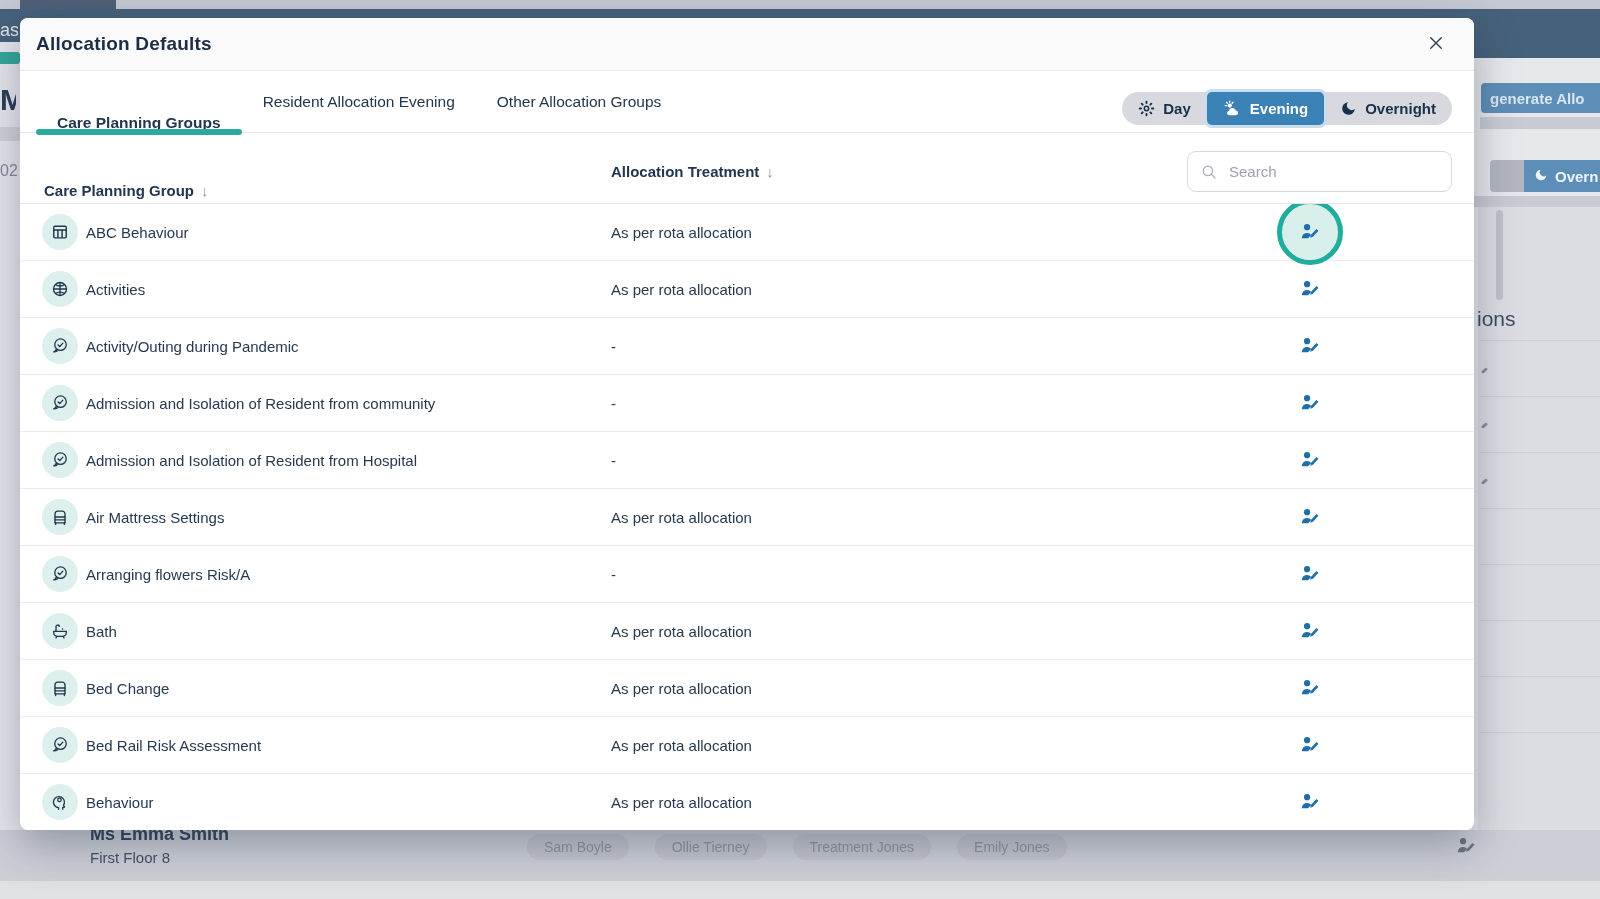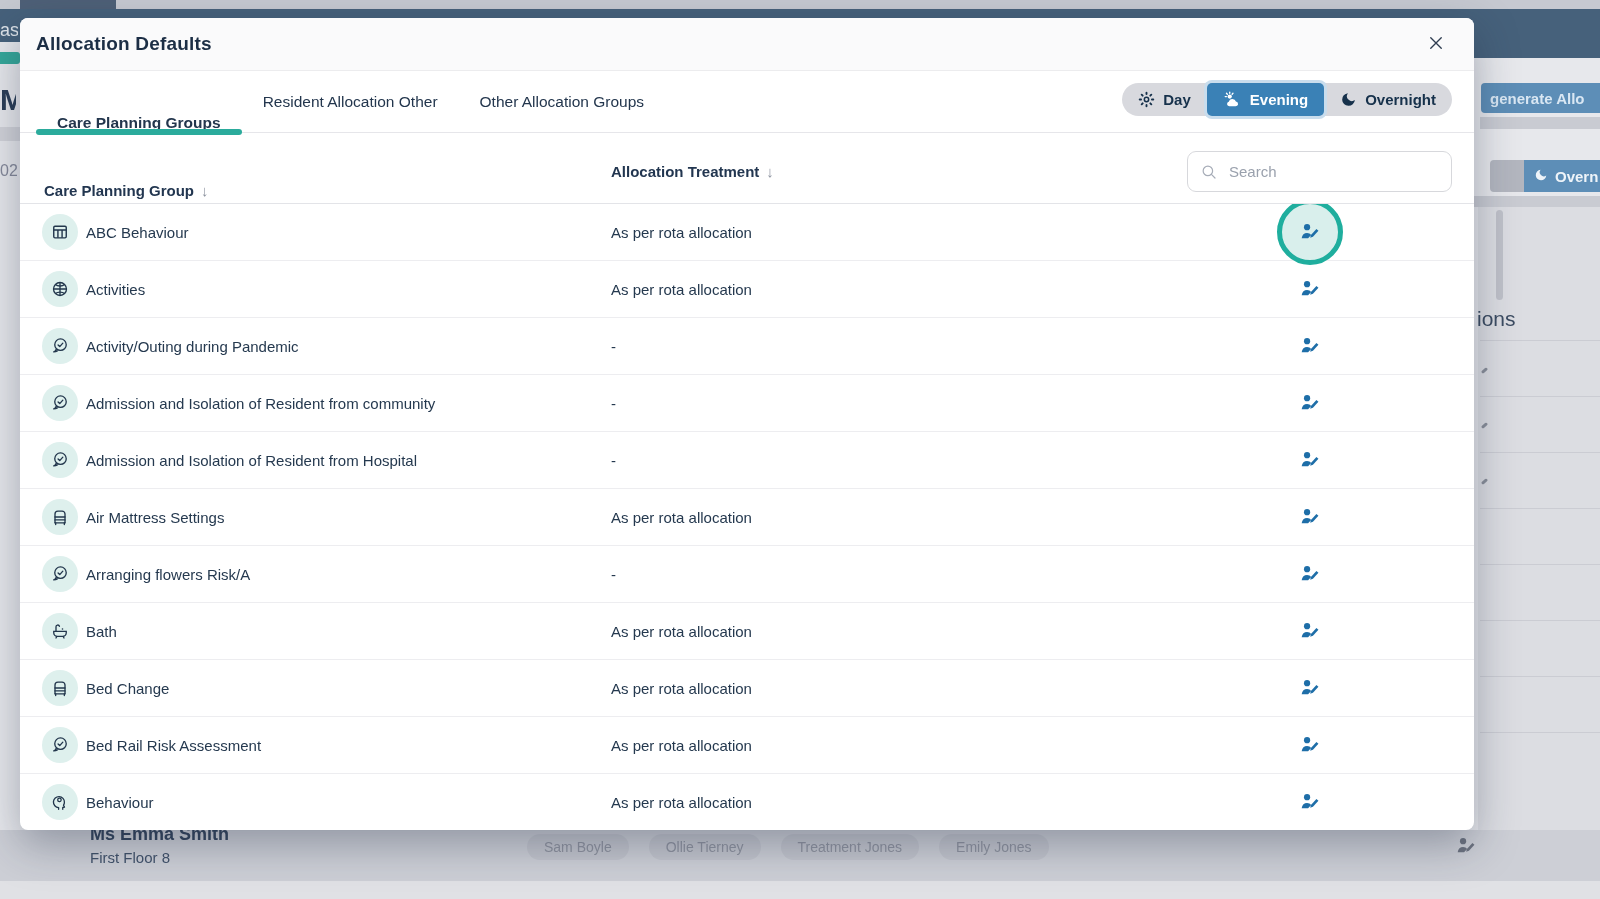--- a/index.html
+++ b/index.html
@@ -30,21 +30,21 @@
   .bg-panel{top:207px;left:1478px;width:122px;height:623px;background:#dcdde2;}
   .bg-panel-line{left:1480px;width:120px;height:1px;background:#cbccd3;}
   .bg-ions{top:307px;left:1477px;color:#3c4c62;font-size:21px;}
   .bg-mark{left:1481px;width:7px;height:3px;background:#8a8f9a;border-radius:2px;transform:rotate(-40deg);}
   .bg-scrollthumb{top:210px;left:1496px;width:7px;height:90px;background:#bfc1c9;border-radius:4px;}
 
   .bg-bottomband{top:830px;left:0;width:1600px;height:51px;background:#cdcfd6;}
   .bg-bottomunder{top:881px;left:0;width:1600px;height:18px;background:#e0e1e5;}
   .bg-resident-name{top:824px;left:90px;color:#34455e;font-size:18px;font-weight:600;}
   .bg-resident-loc{top:849px;left:90px;color:#41526a;font-size:15px;}
-  .bg-chips{top:834px;left:527px;display:flex;gap:20px;align-items:center;}
+  .bg-chips{top:834px;left:527px;display:flex;gap:26px;align-items:center;}
   .bg-chip{height:26px;padding:0 17px;border-radius:13px;background:#c3c5cd;color:#8f939f;
     font-size:14px;display:flex;align-items:center;white-space:nowrap;}
   .bg-person{top:835px;left:1455px;color:#6d7380;}
 
   
   .modal{
     position:absolute;left:20px;top:18px;width:1454px;height:812px;background:#fff;
     border-radius:8px;box-shadow:0 14px 44px rgba(25,38,59,.35);
     display:flex;flex-direction:column;overflow:hidden;
   }
@@ -56,21 +56,21 @@
 
   .tabs-row{flex:none;height:61px;display:flex;justify-content:space-between;
     padding:0 22px 0 16px;border-bottom:1px solid #e6e6ea;position:relative;}
   .tabs{display:flex;}
   .tab{position:relative;display:flex;align-items:center;padding:0 21px;cursor:pointer;
     font-size:15.5px;color:#23364d;white-space:nowrap;}
   .tab.active{font-weight:700;align-items:flex-end;}
   .tab.active::after{content:"";position:absolute;left:0;right:0;bottom:-3px;height:6px;
     background:#2bab9c;border-radius:4px;}
 
-  .shift-toggle{align-self:flex-end;margin-bottom:16px;display:flex;align-items:center;
+  .shift-toggle{align-self:flex-end;margin-bottom:7px;display:flex;align-items:center;
     background:#d8d9de;border-radius:17px;height:33px;}
   .seg{display:flex;align-items:center;gap:8px;height:33px;padding:0 16px;border-radius:17px;
     font-size:15px;font-weight:600;color:#16314b;cursor:pointer;white-space:nowrap;background:transparent;border:none;}
   .seg.active{background:#3a81b6;color:#fff;border-radius:5px;box-shadow:0 0 0 3px #c9dded;height:33px;}
   .seg .seg-icon{display:flex;align-items:center;}
 
   .table-head{flex:none;height:70px;box-sizing:border-box;display:flex;align-items:center;
     padding:18px 22px 11px 24px;}
   .th{font-size:15px;font-weight:700;color:#223650;display:flex;align-items:center;gap:7px;white-space:nowrap;}
   .th .sort{color:#8f95a1;font-weight:400;font-size:15px;}
@@ -161,21 +161,21 @@
           </svg></span>
     </button>
   </div>
 
   <div class="tabs-row">
     <div class="tabs" id="tabs">
         <div class="tab active">
           <span>Care Planning Groups</span>
         </div>
         <div class="tab">
-          <span>Resident Allocation Other</span>
+          <span>Resident Allocation Evening</span>
         </div>
         <div class="tab">
           <span>Other Allocation Groups</span>
         </div>
       </div>
     <div class="shift-toggle" id="shift-toggle">
         <button class="seg">
           <span class="seg-icon">
             <svg width="17" height="17" viewBox="0 0 24 24">
               <path fill="currentColor" d="M12 7.9a4.1 4.1 0 1 0 0 8.2 4.1 4.1 0 0 0 0-8.2zm0 6.1a2 2 0 1 1 0-4 2 2 0 0 1 0 4z"></path>

